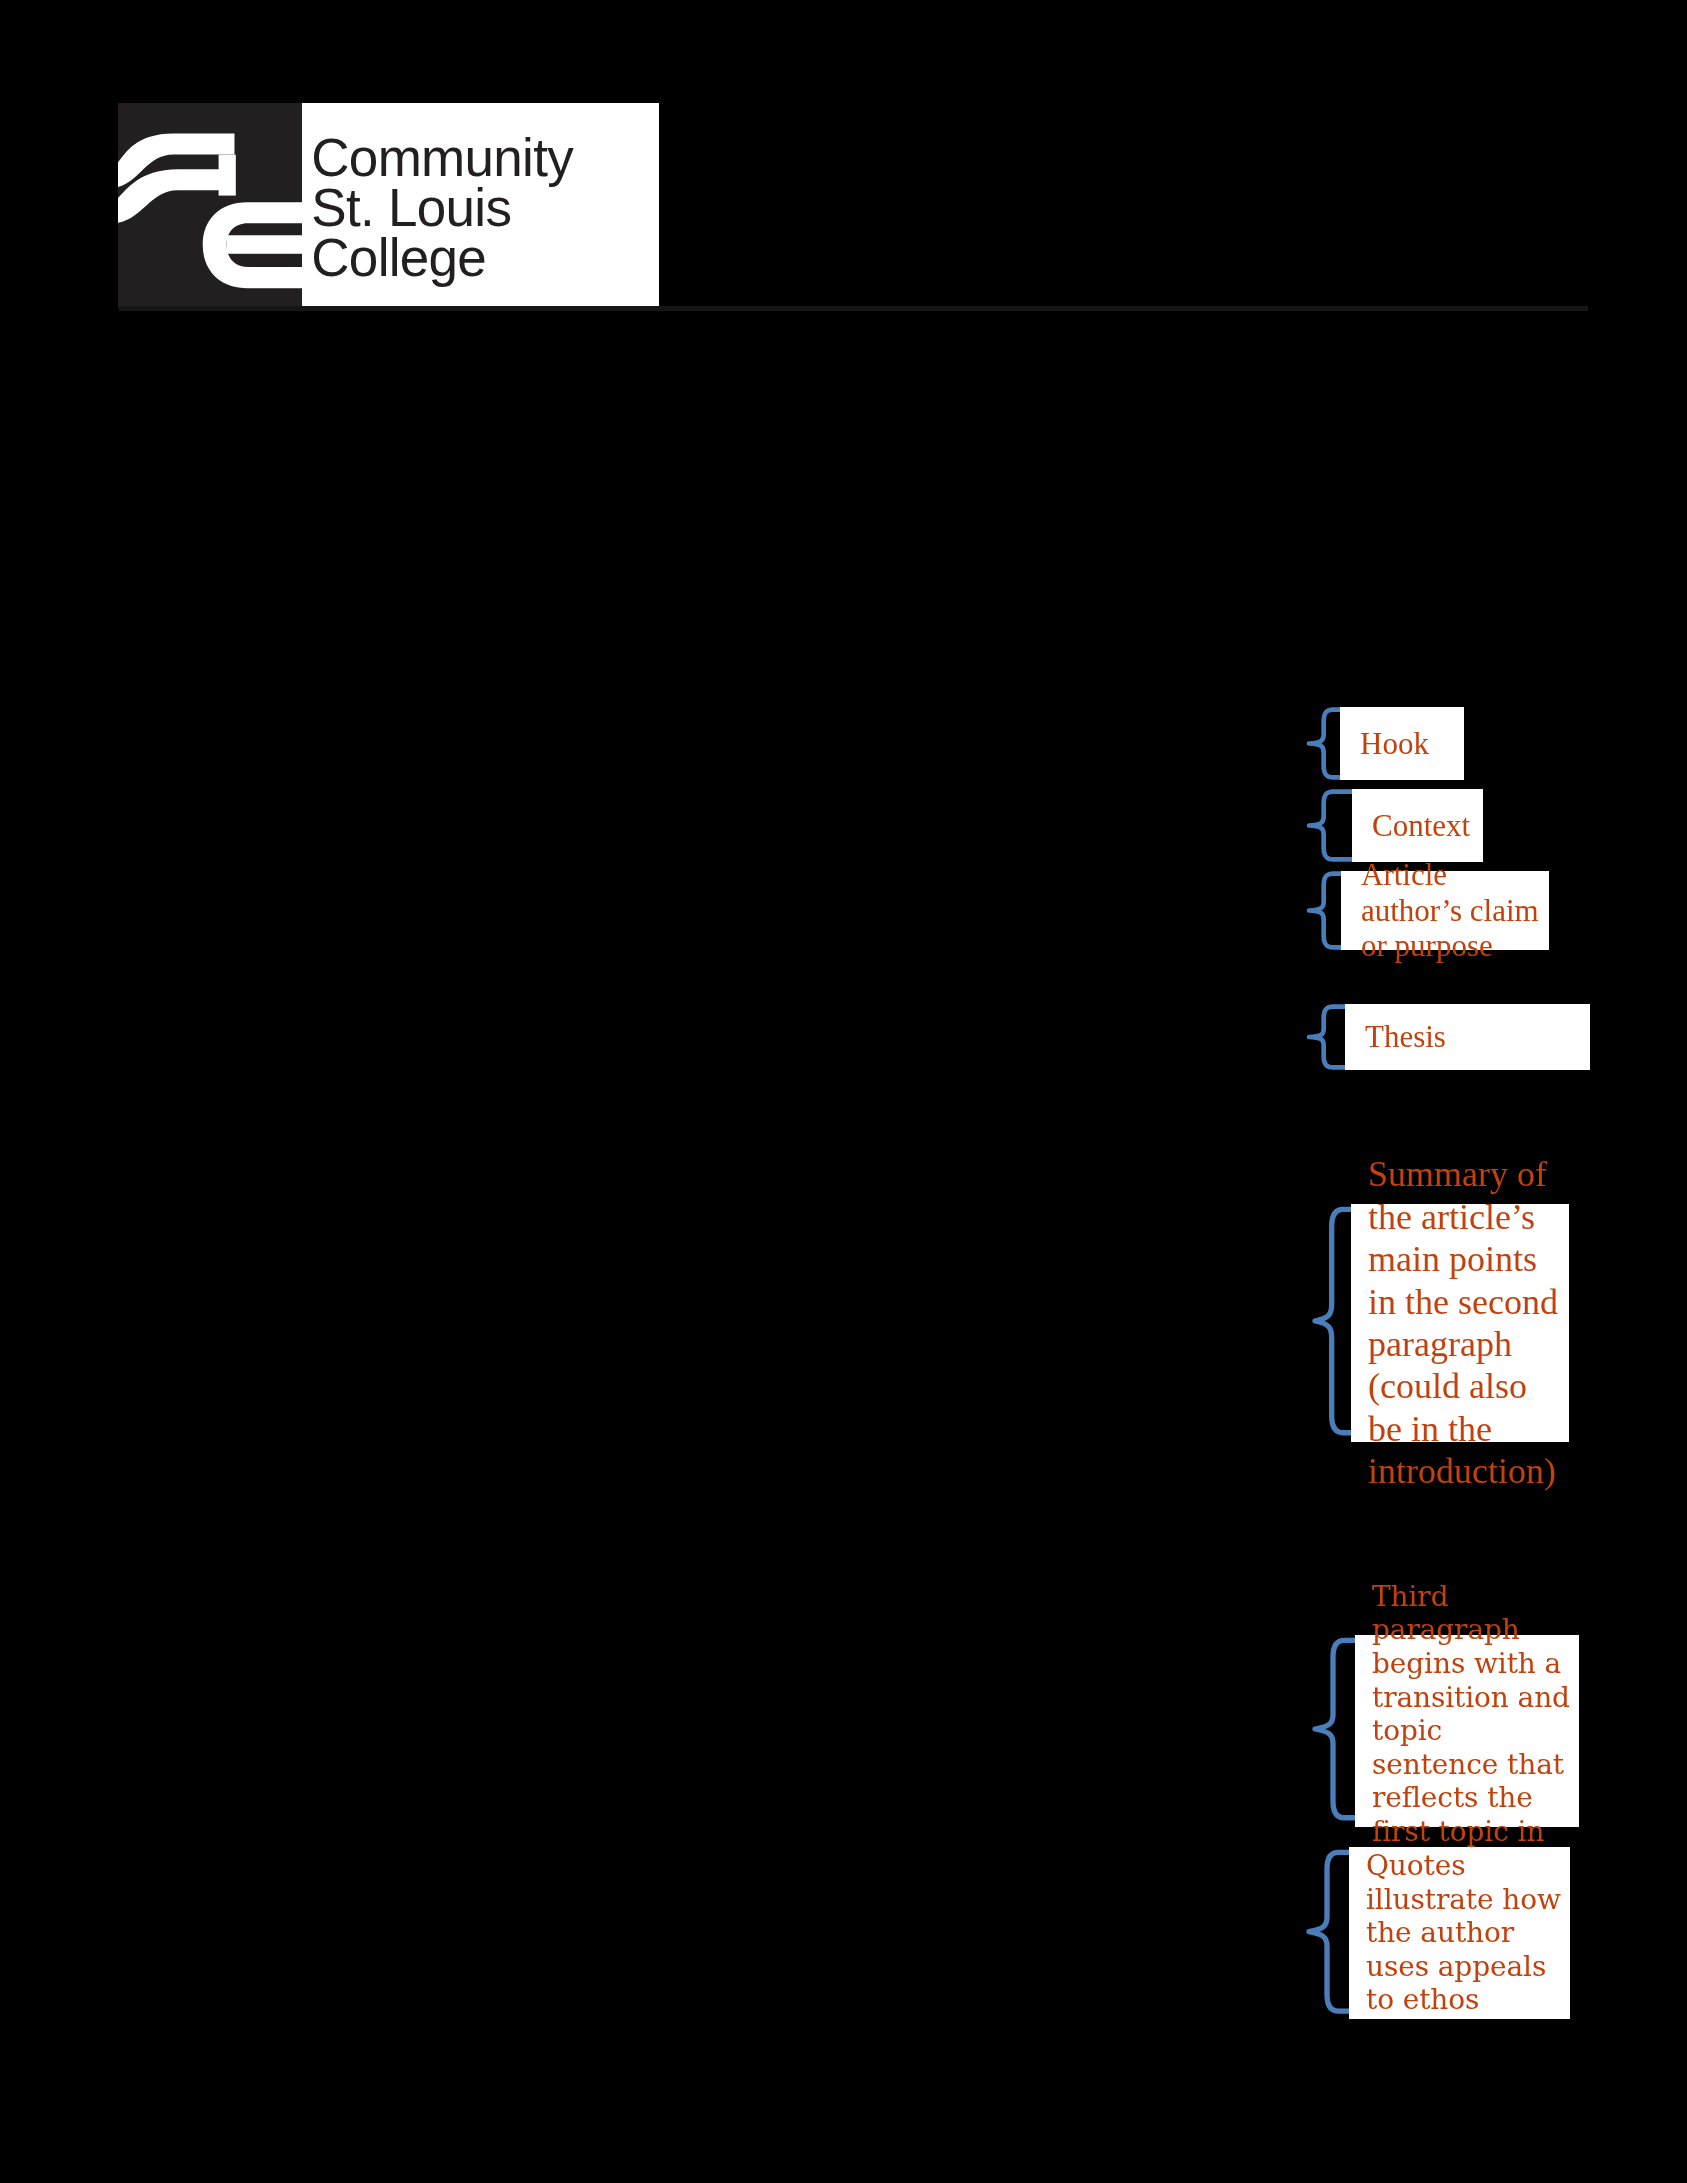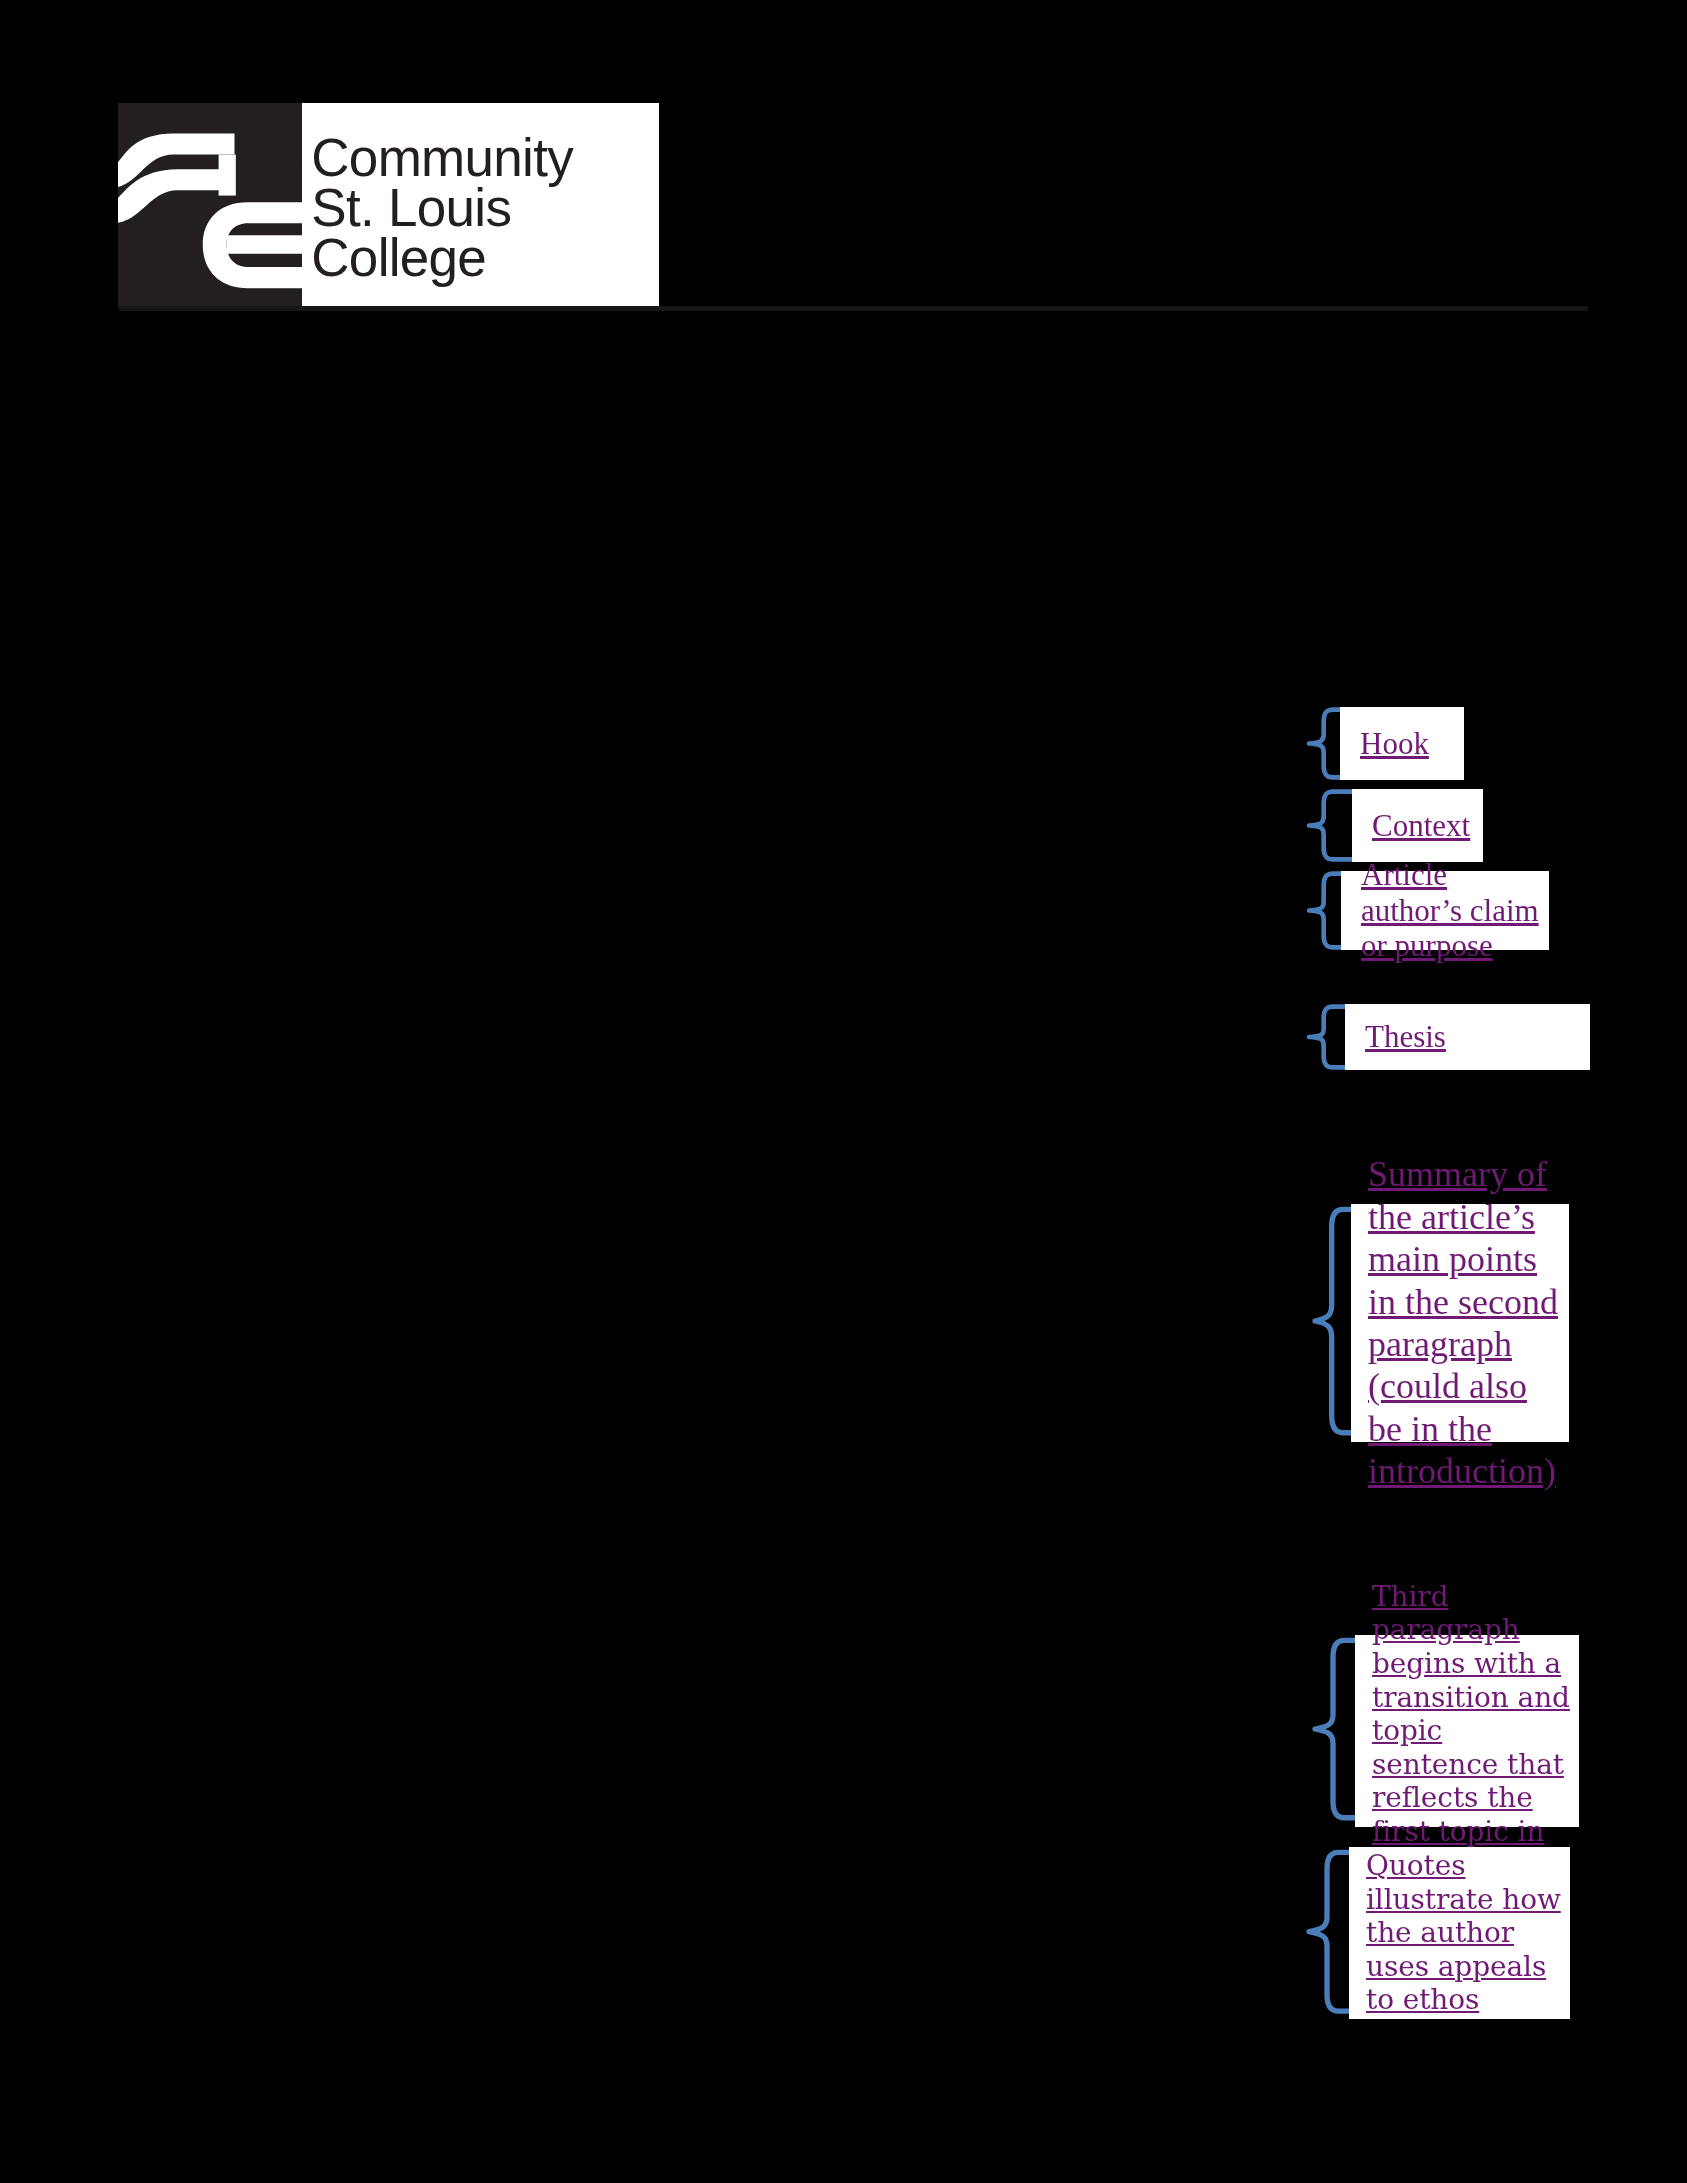--- a/index.html
+++ b/index.html
@@ -99,23 +99,22 @@
     overflow: visible;
   }
   .callout .cbox {
     position: absolute;
     top: 0;
     background: #ffffff;
     color: #000000;
     box-sizing: border-box;
   }
   .callout .ctext {
-    color: #701a75;
+    color: #c2410c;
     display: block;
-    text-decoration: underline;
   }
 
   
   .callout-sm .cbox {
     display: flex;
     align-items: center;
     padding-left: 20px;
   }
   .callout-sm .ctext {
     font-family: "Liberation Serif", "DejaVu Serif", serif;

